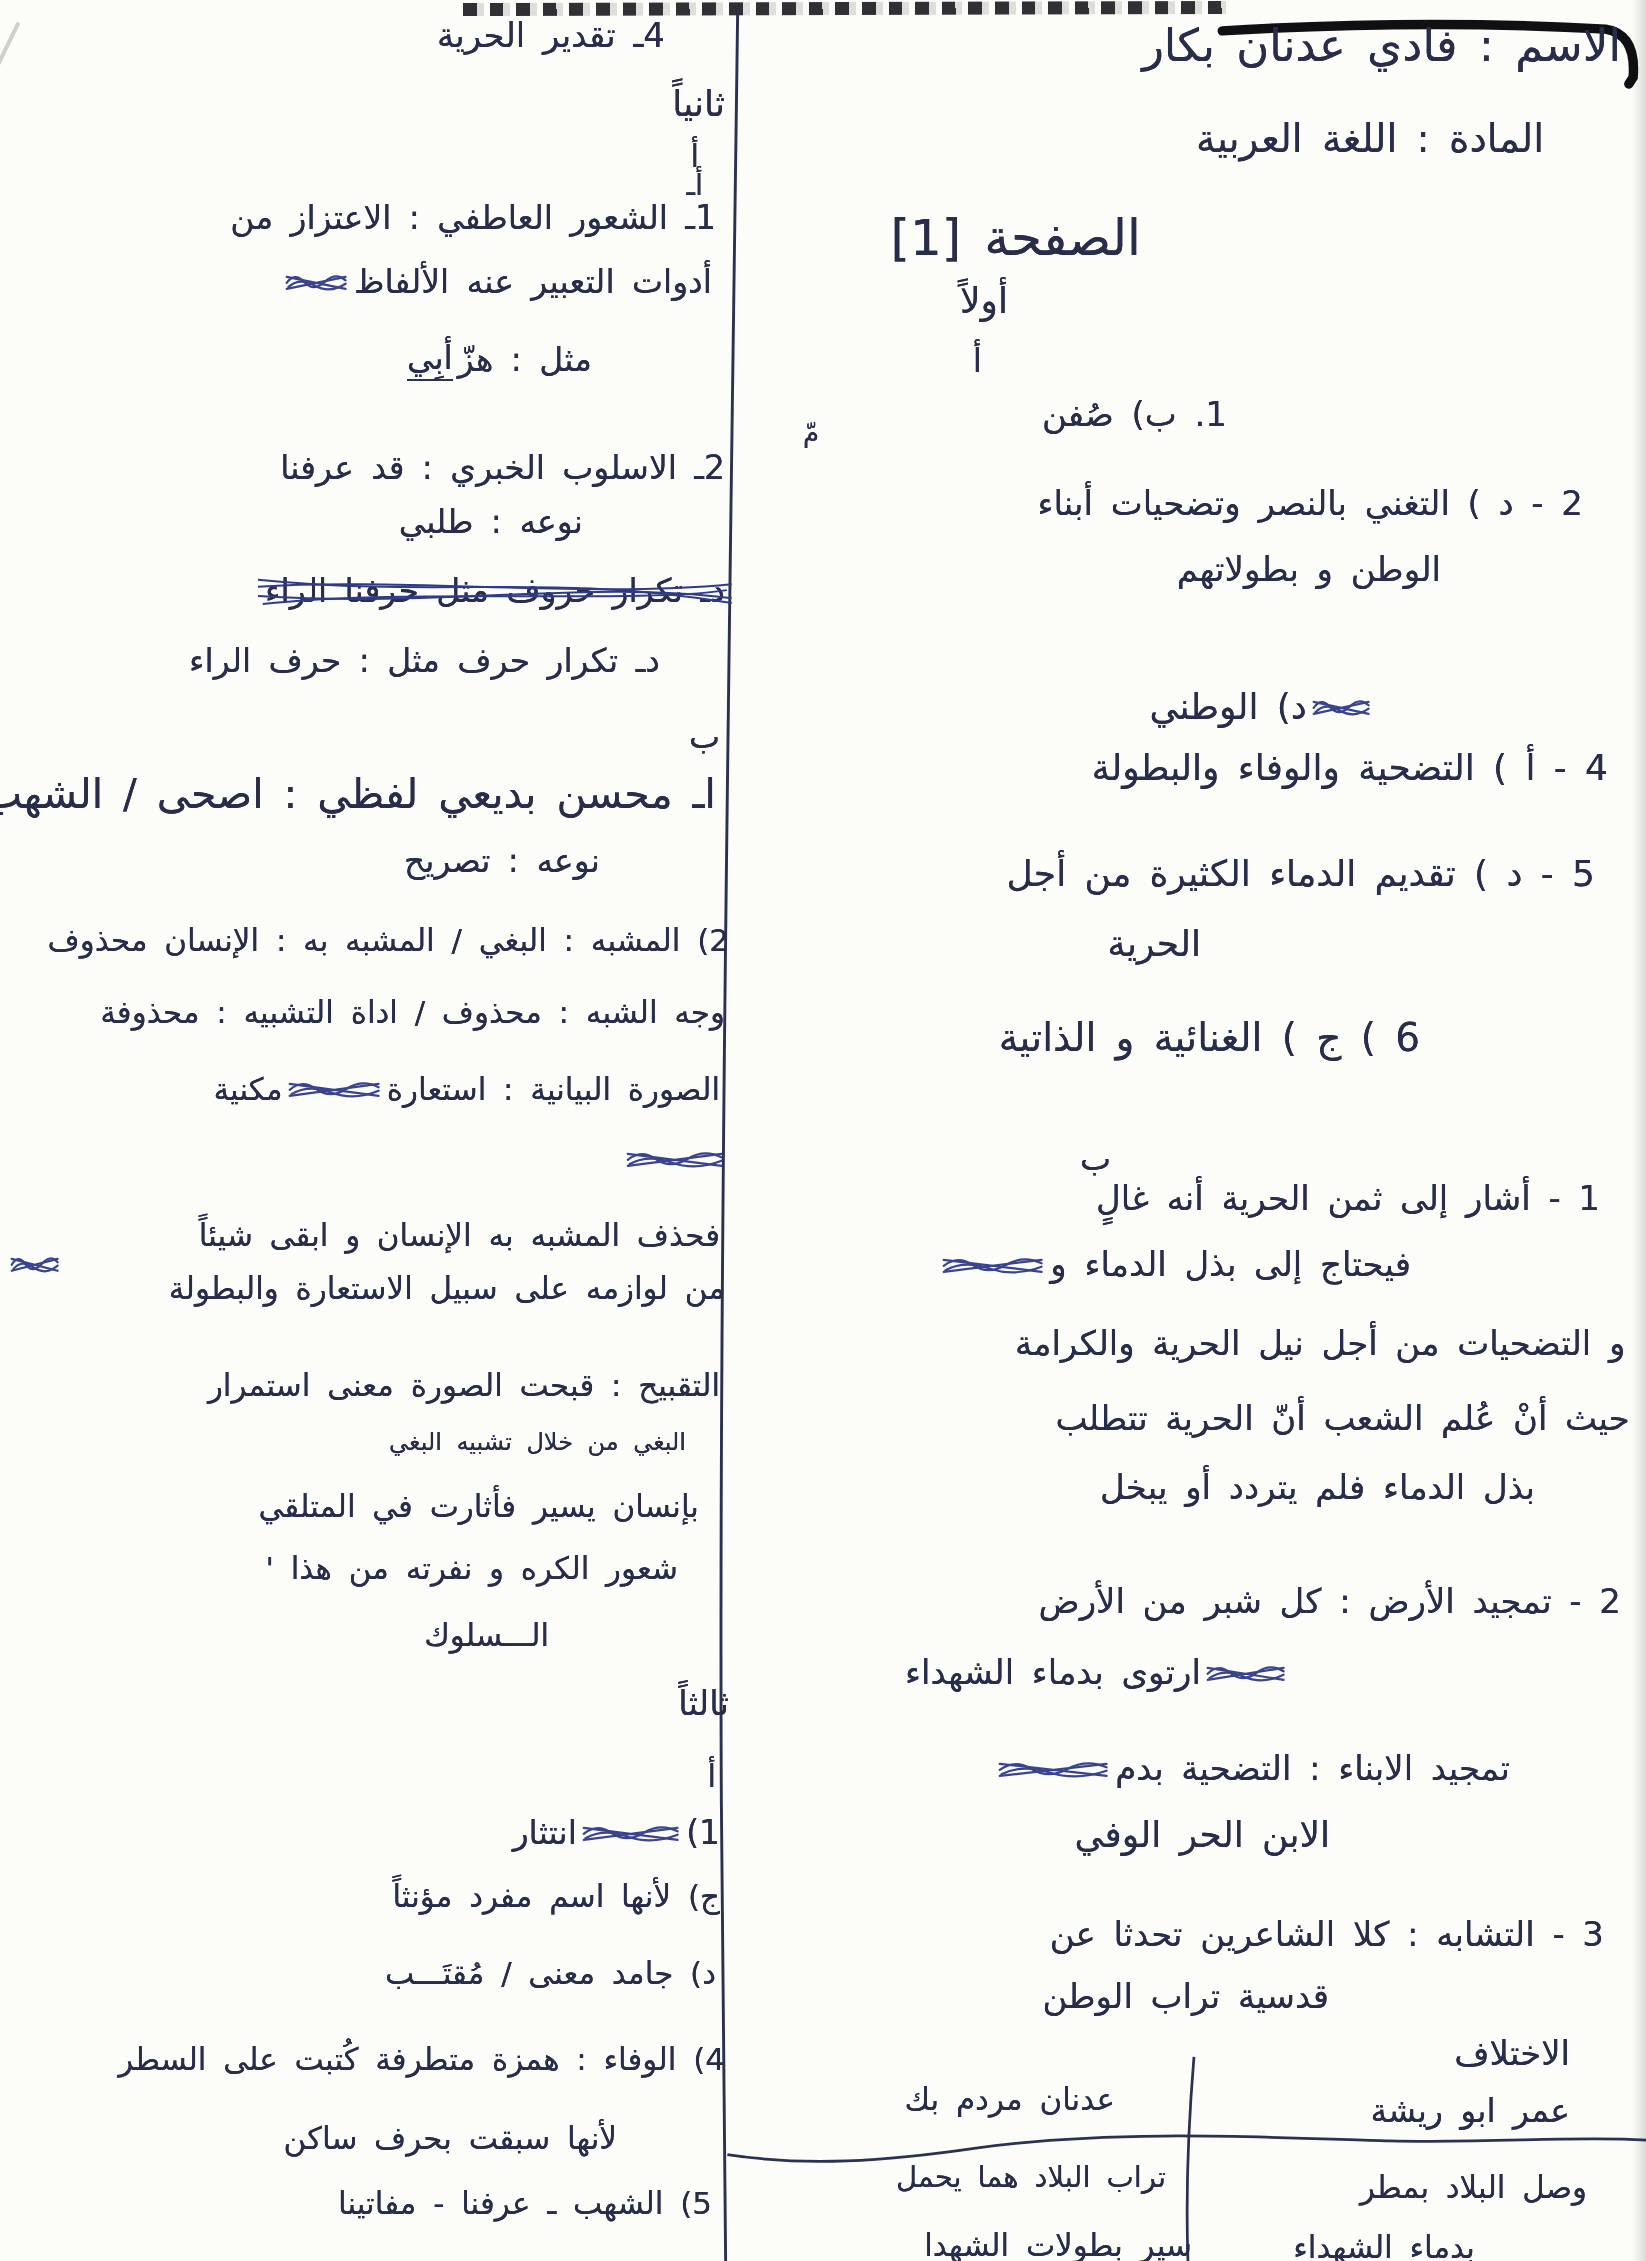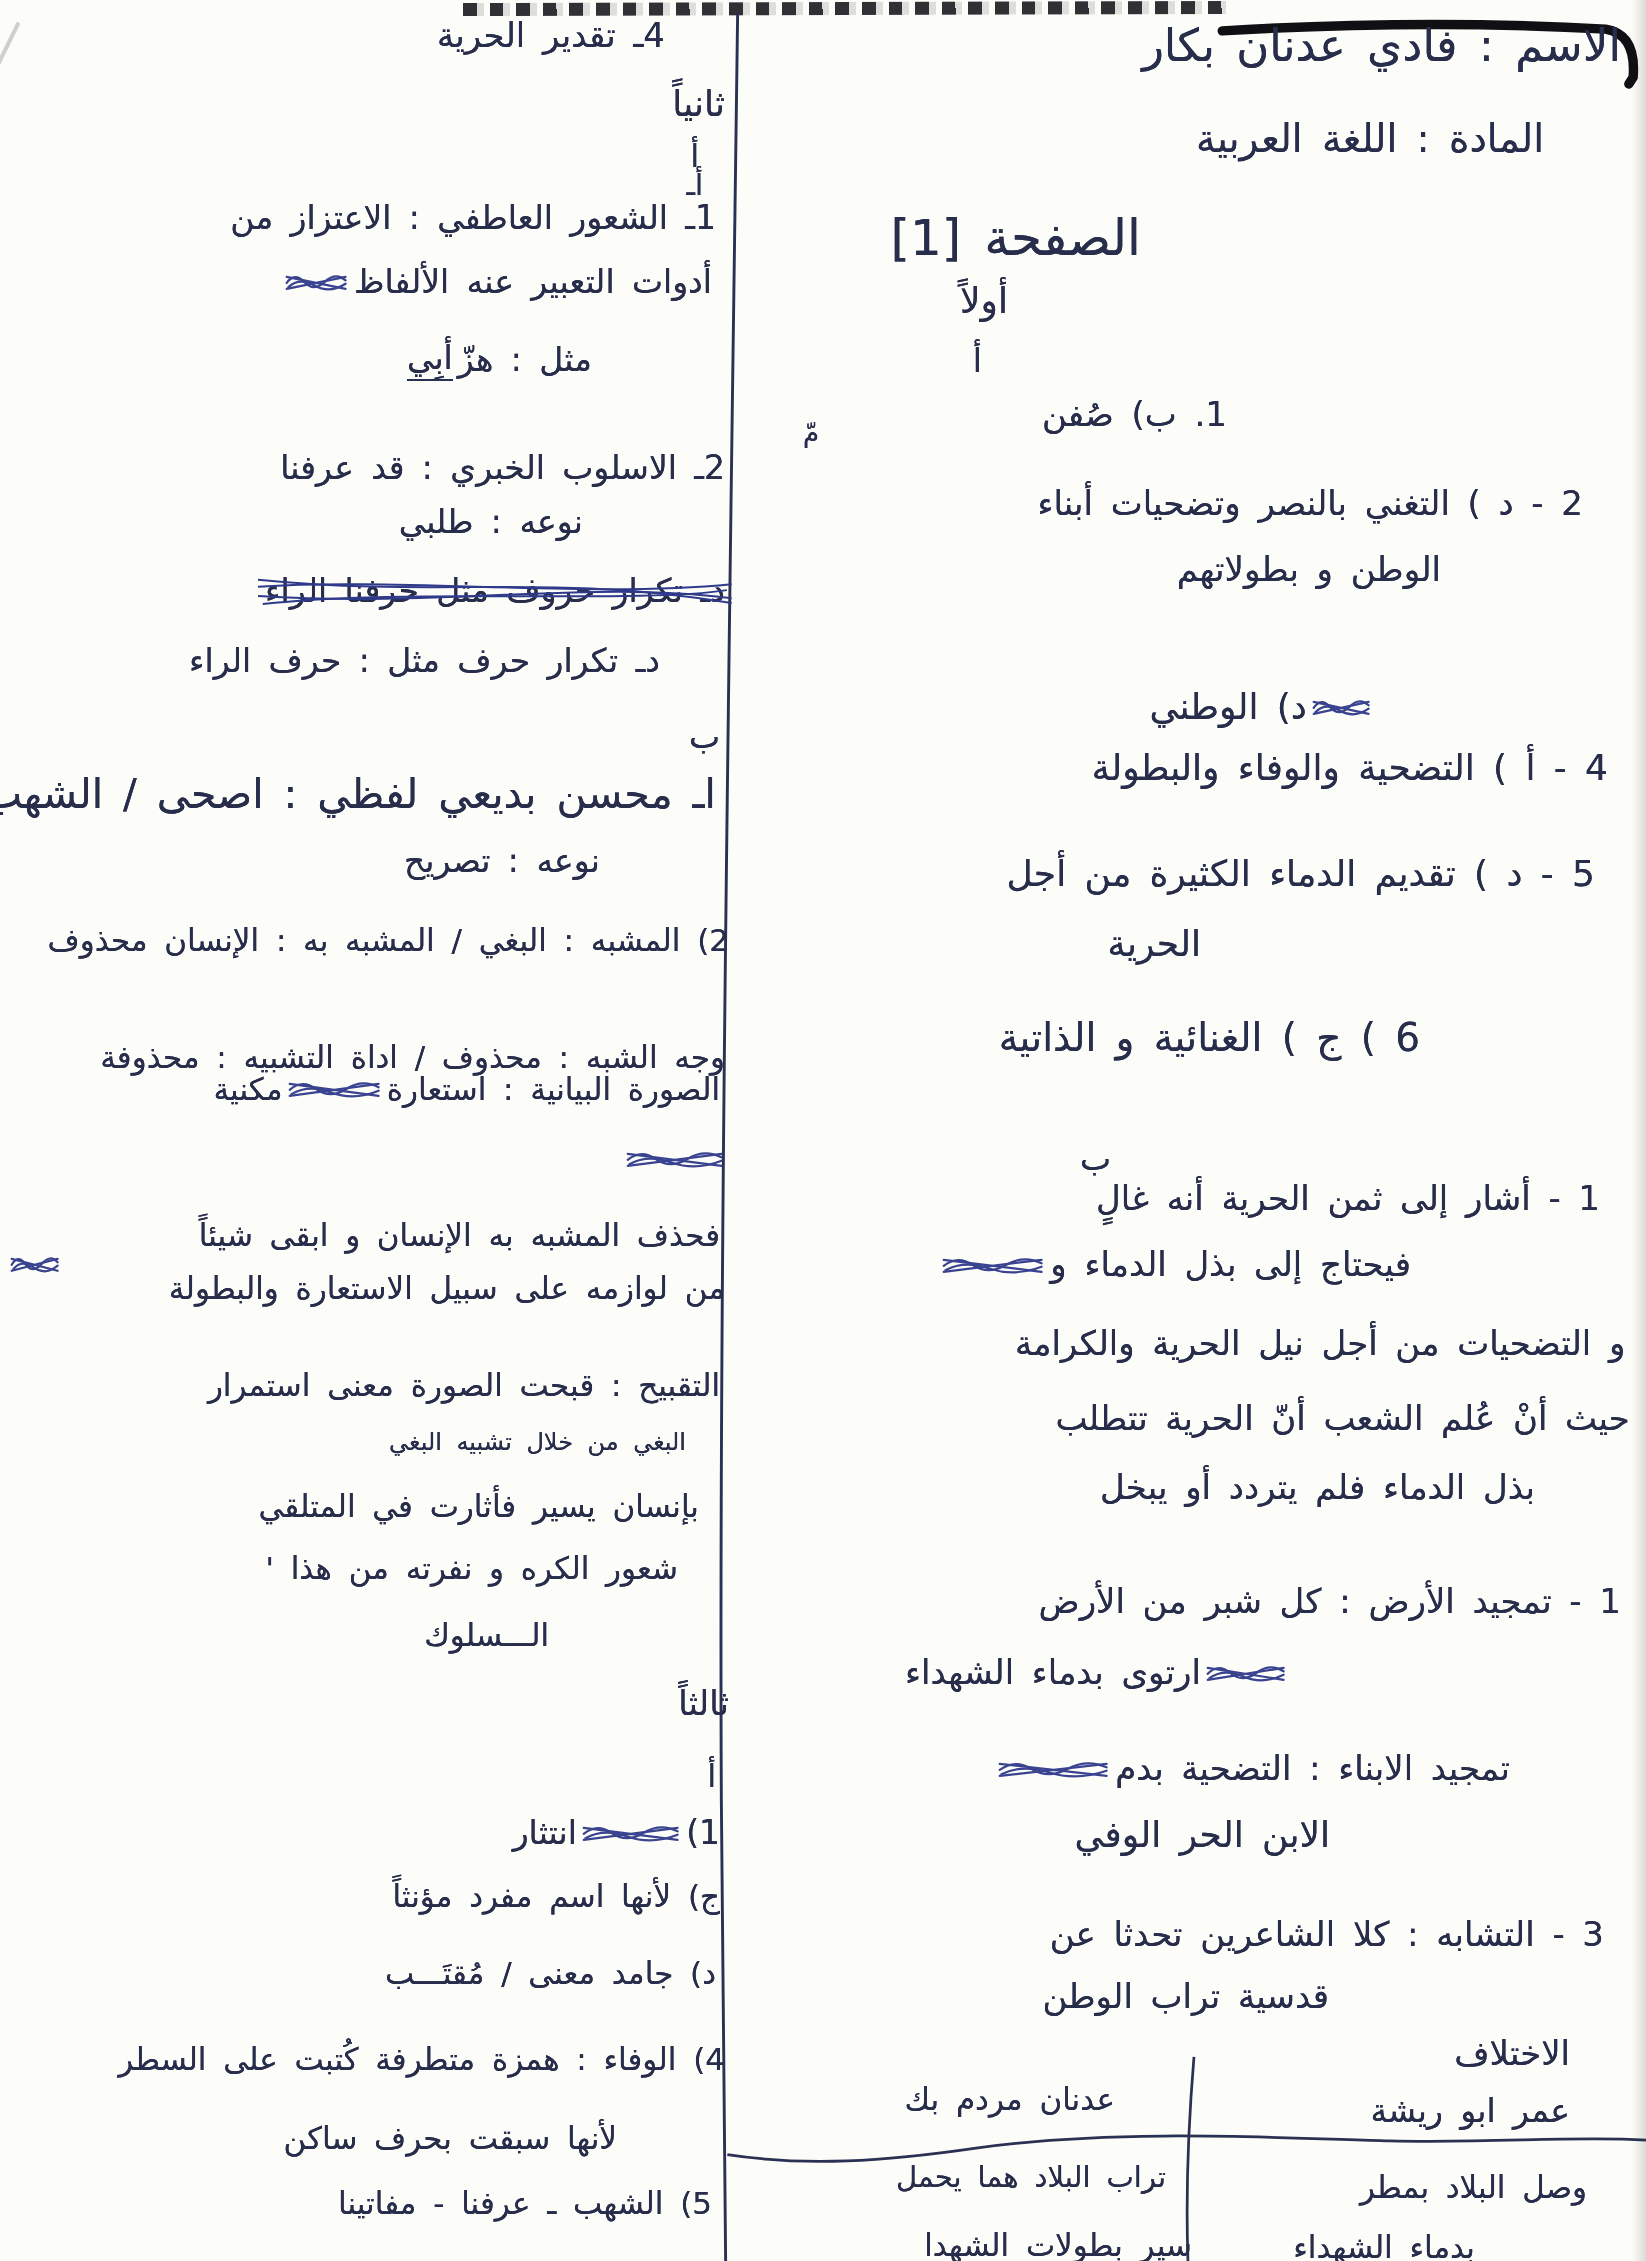--- a/index.html
+++ b/index.html
@@ -130,21 +130,21 @@
       <div class="line" style="right: 20.6px; top: 1325px; font-size: 34px;">
         <span>و التضحيات من أجل نيل الحرية والكرامة</span>
       </div>
       <div class="line" style="right: 16.3px; top: 1400px; font-size: 34px;">
         <span>حيث أنْ عُلم الشعب أنّ الحرية تتطلب</span>
       </div>
       <div class="line" style="right: 111px; top: 1469px; font-size: 34px;">
         <span>بذل الدماء فلم يتردد أو يبخل</span>
       </div>
       <div class="line" style="right: 25px; top: 1583px; font-size: 34px;">
-        <span>1 - تمجيد الأرض : كل شبر من الأرض</span>
+        <span>2 - تمجيد الأرض : كل شبر من الأرض</span>
       </div>
       <div class="line" style="right: 359px; top: 1654px; font-size: 34px;">
         <svg class="blob" width="81" height="26" viewBox="0 0 95 30">
     <g fill="none" stroke="#2f3a8a" stroke-width="2.6" stroke-linecap="round" opacity="0.95">
       <path d="M2 16 Q 14.25 3 28.5 15 T 58.9 15 T 91 13"></path>
       <path d="M4 21 Q 20.9 9 43.7 19 T 91 17"></path>
       <path d="M2 9 L 91 23 M2 23 L 91 9"></path>
     </g>
         </svg>
         <span>ارتوى بدماء الشهداء</span>
@@ -227,21 +227,21 @@
       </div>
       <div class="line" style="right: 930px; top: 772px; font-size: 41px;">
         <span>اـ محسن بديعي لفظي : اصحى / الشهب</span>
       </div>
       <div class="line" style="right: 1046px; top: 843px; font-size: 33px;">
         <span>نوعه : تصريح</span>
       </div>
       <div class="line" style="right: 917px; top: 923px; font-size: 31px;">
         <span>2) المشبه : البغي / المشبه به : الإنسان محذوف</span>
       </div>
-      <div class="line" style="right: 921px; top: 995px; font-size: 31px; margin-top: 45px;">
+      <div class="line" style="right: 921px; top: 995px; font-size: 31px;">
         <span>وجه الشبه : محذوف / اداة التشبيه : محذوفة</span>
       </div>
       <div class="line" style="right: 926px; top: 1072px; font-size: 31px;">
         <span>الصورة البيانية : استعارة </span>
         <svg class="blob" width="94" height="26" viewBox="0 0 110 30">
     <g fill="none" stroke="#2f3a8a" stroke-width="2.6" stroke-linecap="round" opacity="0.95">
       <path d="M2 16 Q 16.5 3 33 15 T 68.2 15 T 106 13"></path>
       <path d="M4 21 Q 24.2 9 50.6 19 T 106 17"></path>
       <path d="M2 9 L 106 23 M2 23 L 106 9"></path>
     </g>

